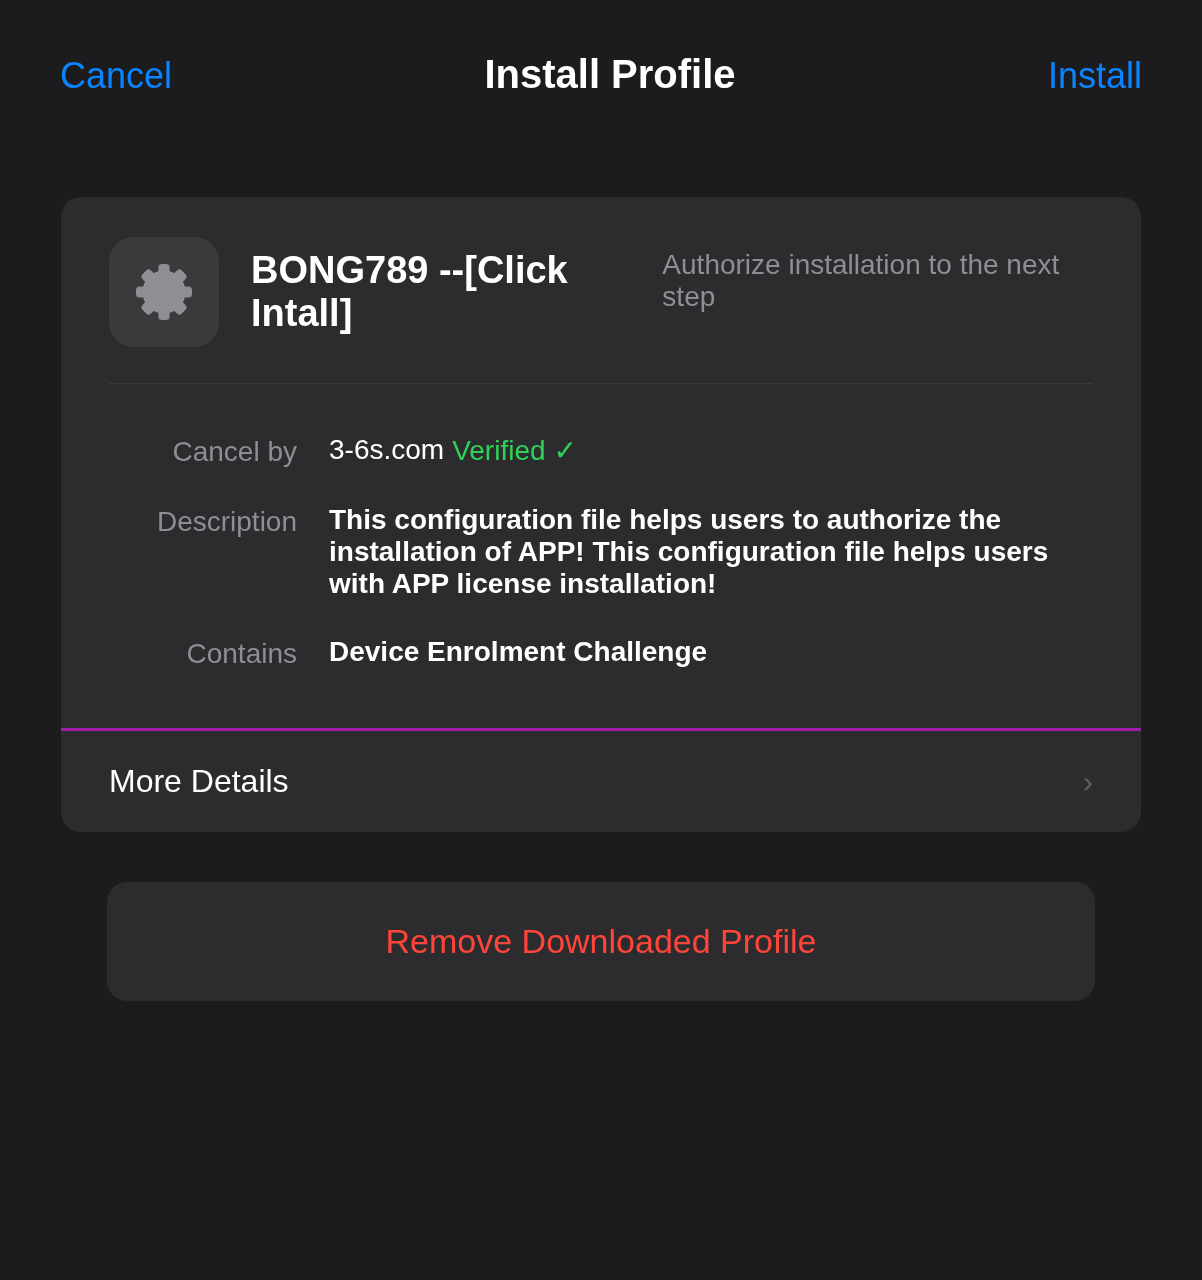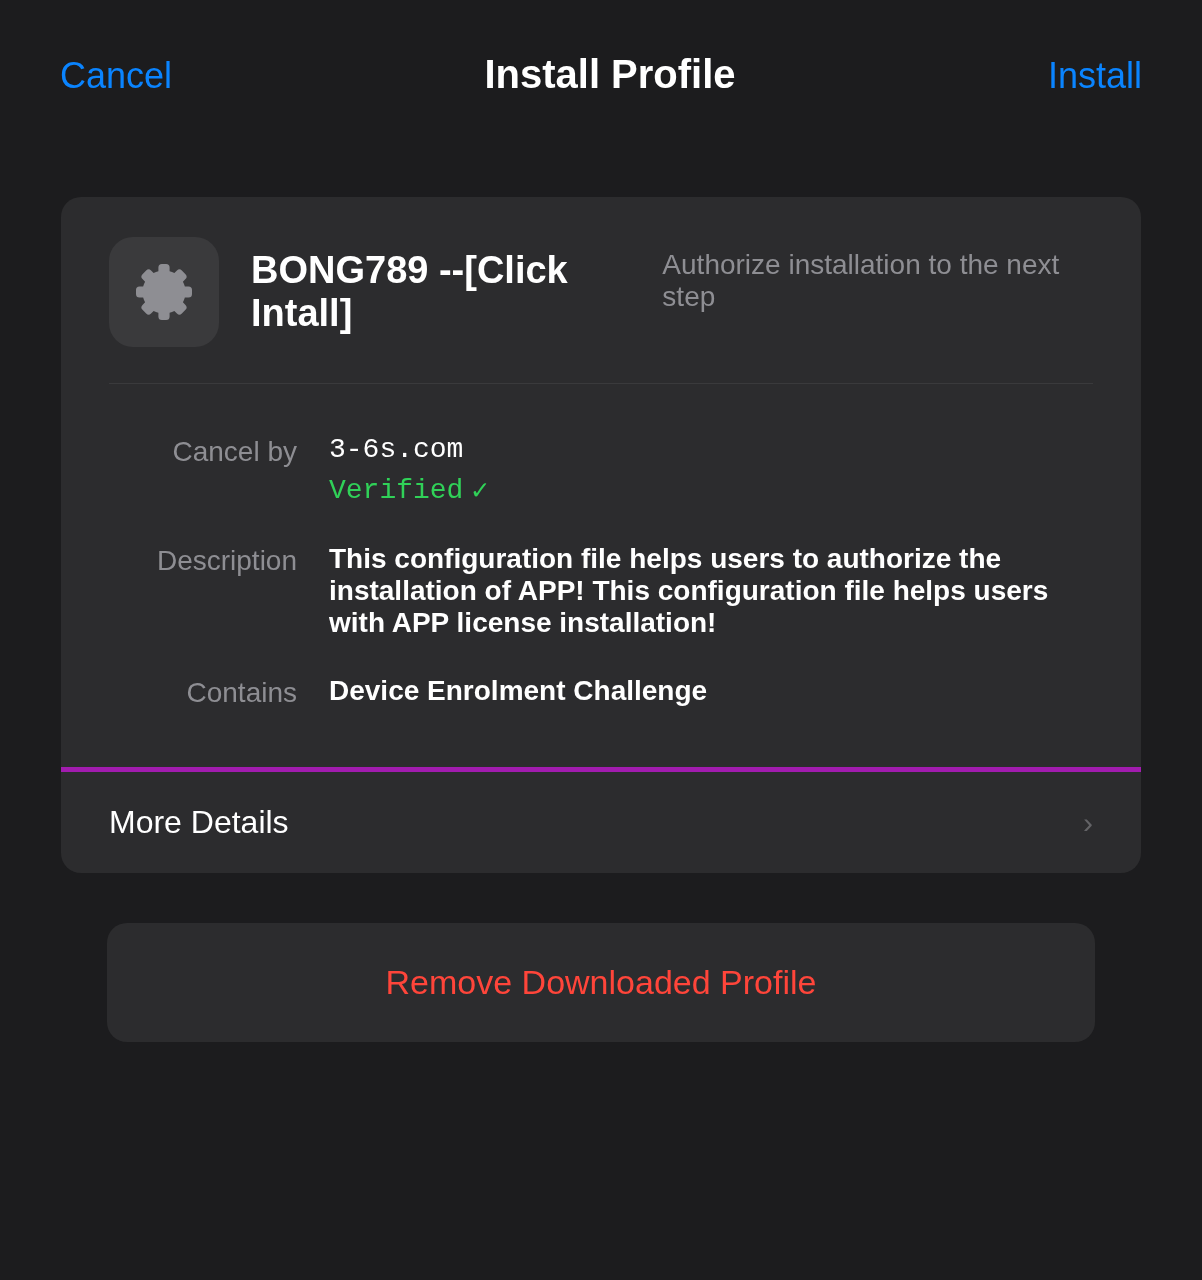--- a/index.html
+++ b/index.html
@@ -127,23 +127,21 @@
 
     .info-value {
       color: #ffffff;
       font-size: 28px;
       font-weight: 700;
       flex: 1;
     }
 
     .verified-row {
       display: flex;
-      flex-direction: column;
       gap: 8px;
-      font-family: Liberation Mono, monospace;
     }
 
     .signed-value {
       color: #ffffff;
       font-size: 28px;
     }
 
     .verified-badge {
       color: #30d158;
       font-size: 28px;
@@ -157,21 +155,21 @@
       color: #30d158;
       font-size: 28px;
     }
 
     .more-details-row {
       display: flex;
       justify-content: space-between;
       align-items: center;
       padding: 32px 48px;
       cursor: pointer;
-      border-top: 5px solid #a21caf;
+      border-top: 3px solid #a21caf;
       margin-top: 8px;
     }
 
     .more-details-label {
       color: #ffffff;
       font-size: 32px;
       font-weight: 500;
     }
 
     .chevron {

